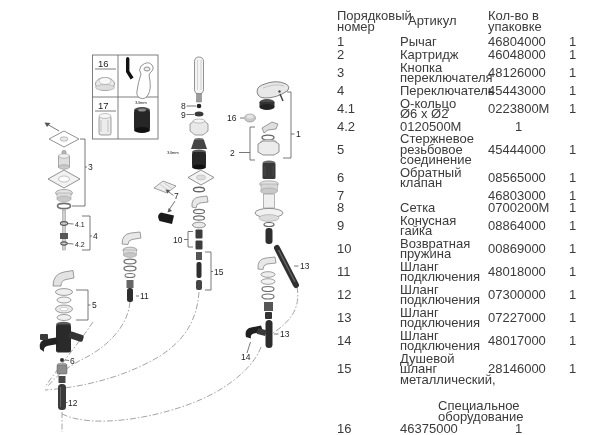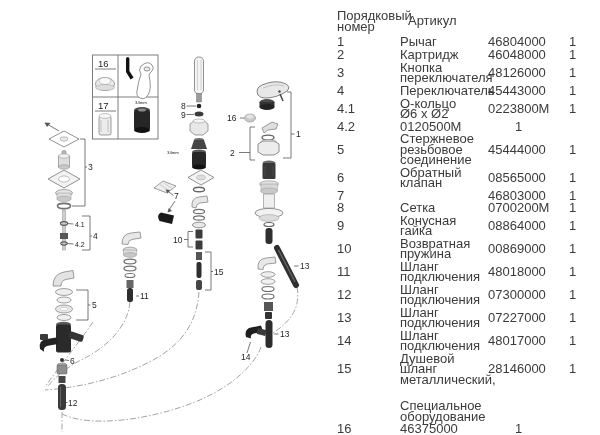--- a/index.html
+++ b/index.html
@@ -9,21 +9,21 @@
   .diagram-svg text { font-family:"Liberation Sans",sans-serif; fill:#1f1f1f; }
 
   .parts-table { position:absolute; left:337px; top:10px; width:259px;
                  color:#3b3b3b; font-size:13px; line-height:10.2px; }
   .thead, .row { display:grid; grid-template-columns:63px 88px 61px 47px; align-items:center; }
   .thead { margin-bottom:3px; }
   .cell { padding:1.3px 0; }
   .desc { padding-right:14px; }
   .qty  { text-align:center; }
   .h-art { padding-left:8px; }
-  .gap { margin-top:14px; }
+  .gap { margin-top:14px;gap:38px; }
 </style>
 </head>
 <body>
 
 <div class="page">
 
   <svg class="diagram-svg" width="335" height="435" viewBox="0 0 335 435" xmlns="http://www.w3.org/2000/svg">
 
     <g stroke="#9a9a9a" stroke-width="0.9" fill="none" stroke-dasharray="6 2 1.5 2">
       <path d="M199,292 C197,320 185,340 160,356 C120,380 75,388 45,390"></path>
@@ -258,20 +258,21 @@
         <text x="300" y="269" font-size="8.5">13</text>
         <text x="280" y="337" font-size="8.5">13</text>
         <text x="241" y="360" font-size="8.5">14</text>
       </g>
   </svg>
 
   <div class="parts-table">
     <div class="thead">
       <div class="cell">Порядковый номер</div>
       <div class="cell h-art">Артикул</div>
+      <div class="cell">Кол-во в упаковке</div>
     </div>
     <div>
         <div class="row">
           <div class="cell num">1</div>
           <div class="cell desc">Рычаг</div>
           <div class="cell article">46804000</div>
           <div class="cell qty">1</div>
         </div>
         <div class="row">
           <div class="cell num">2</div>

